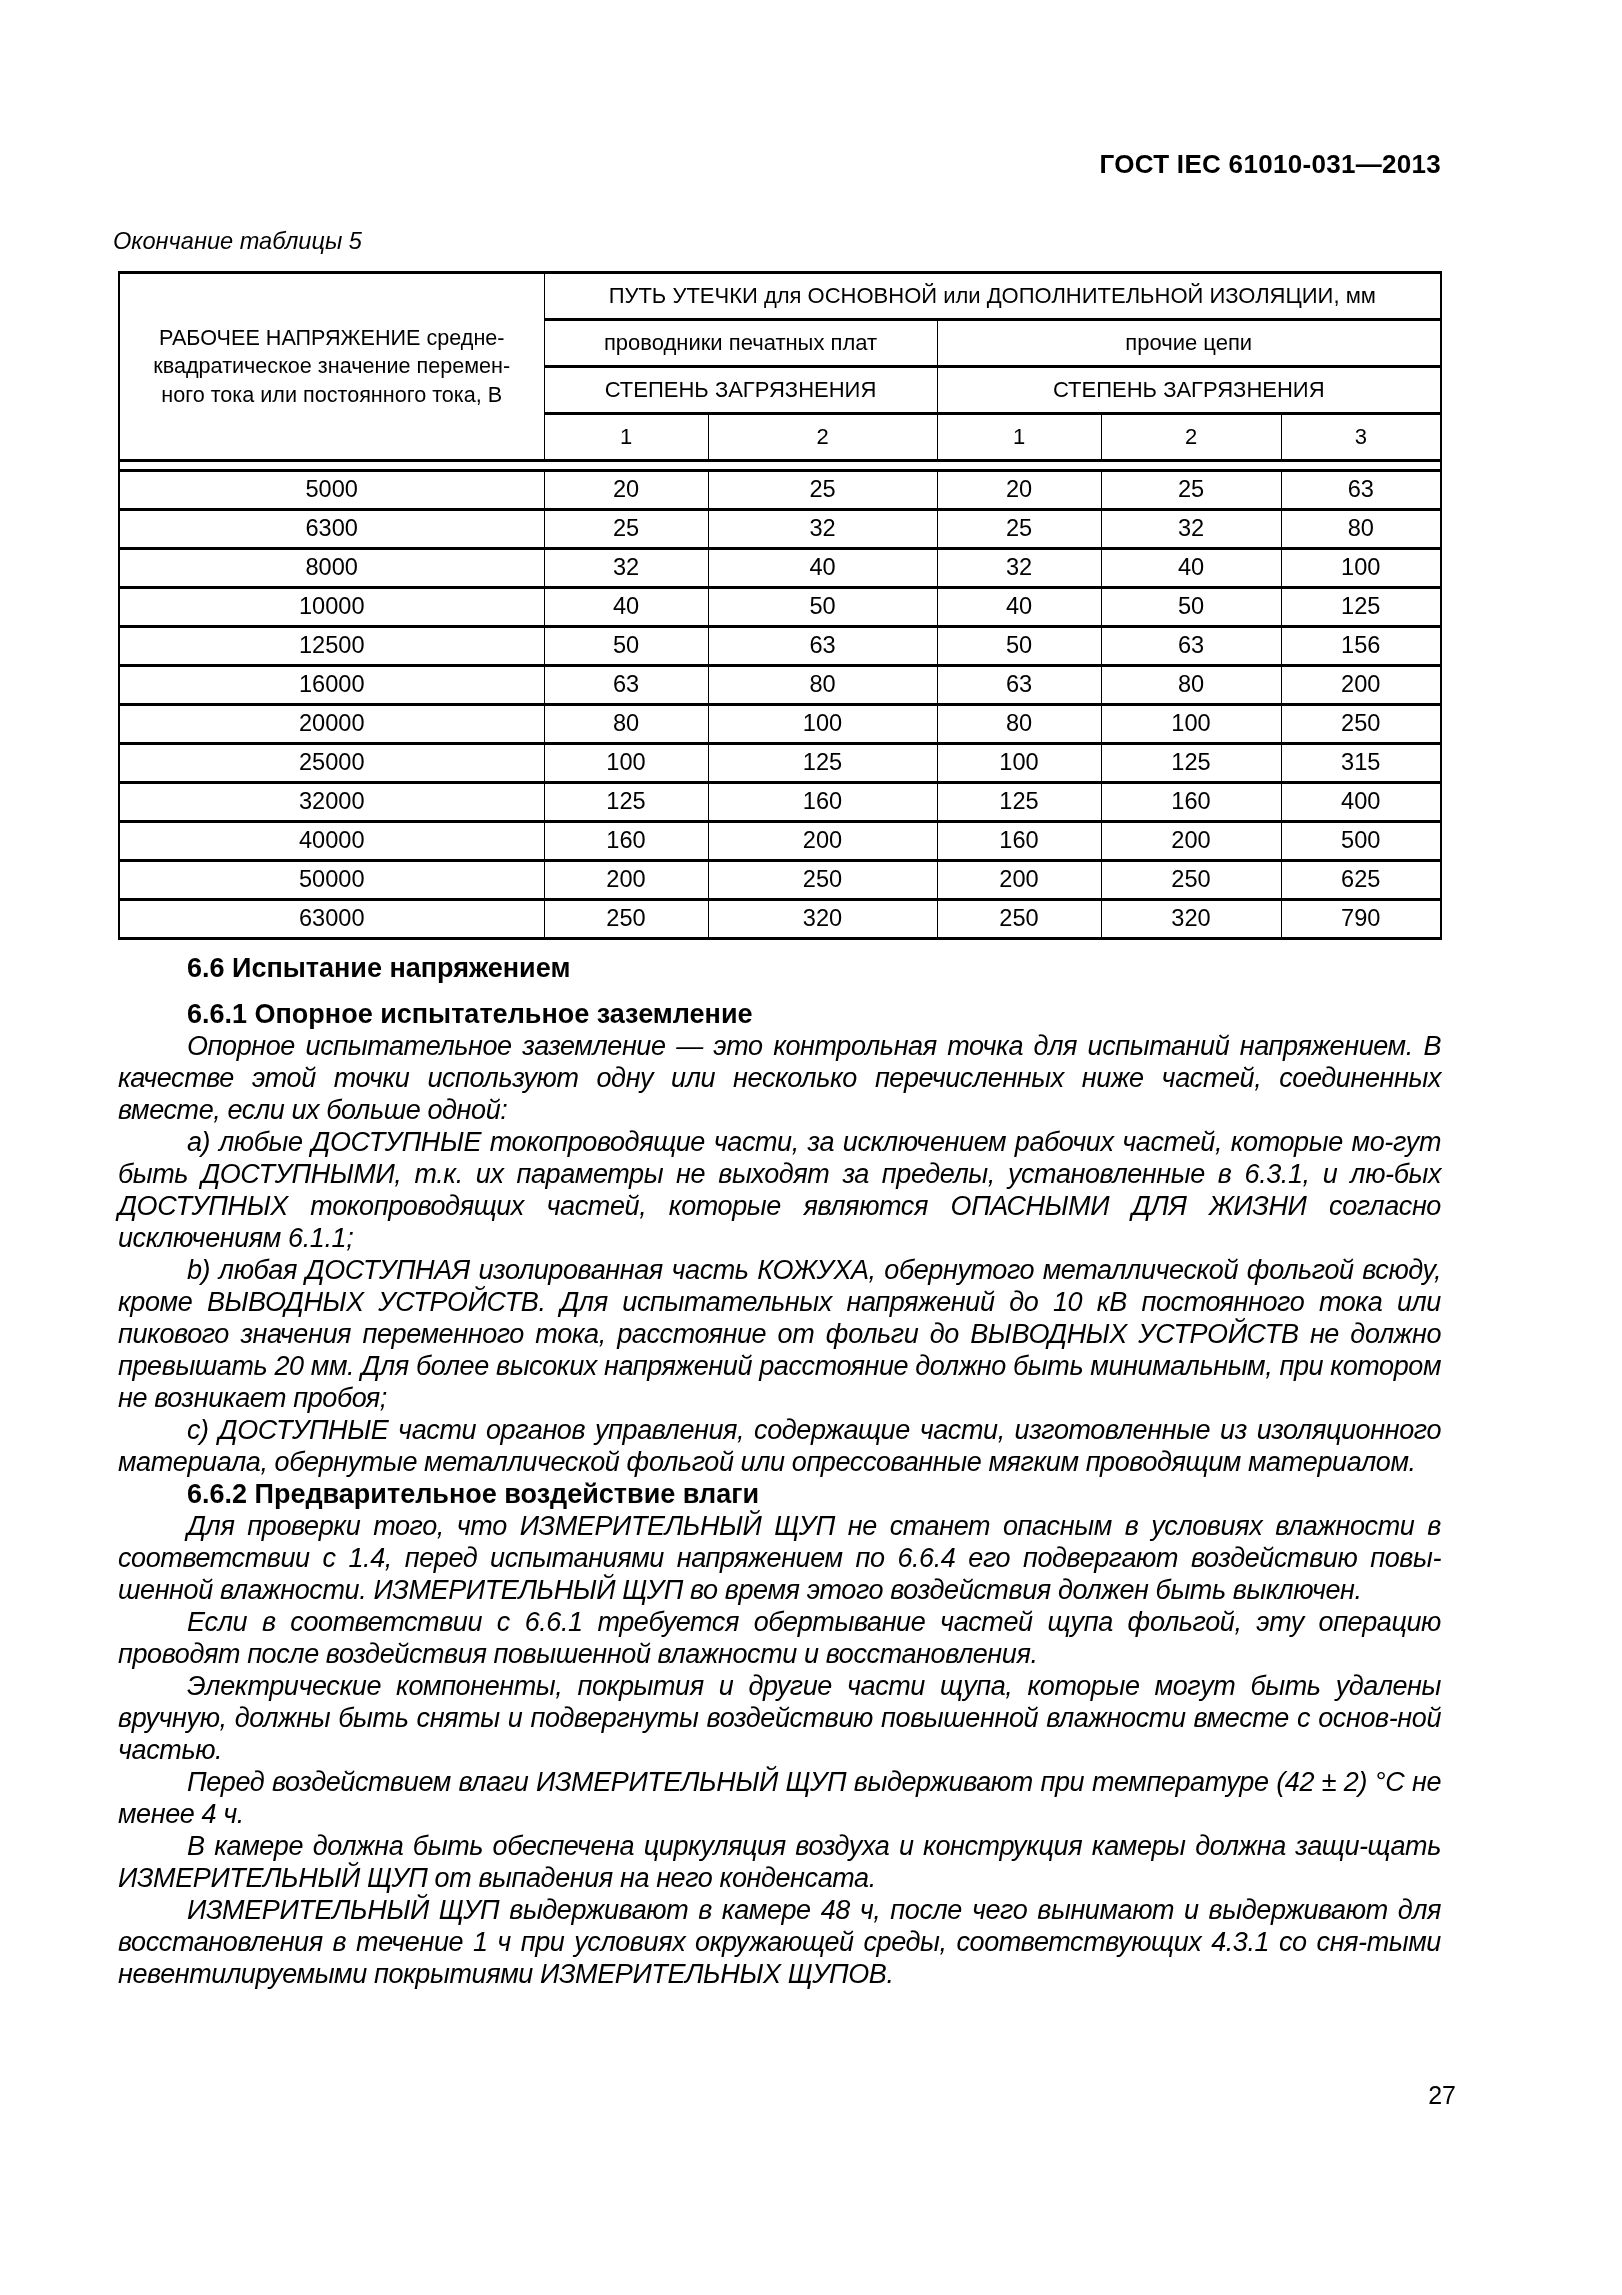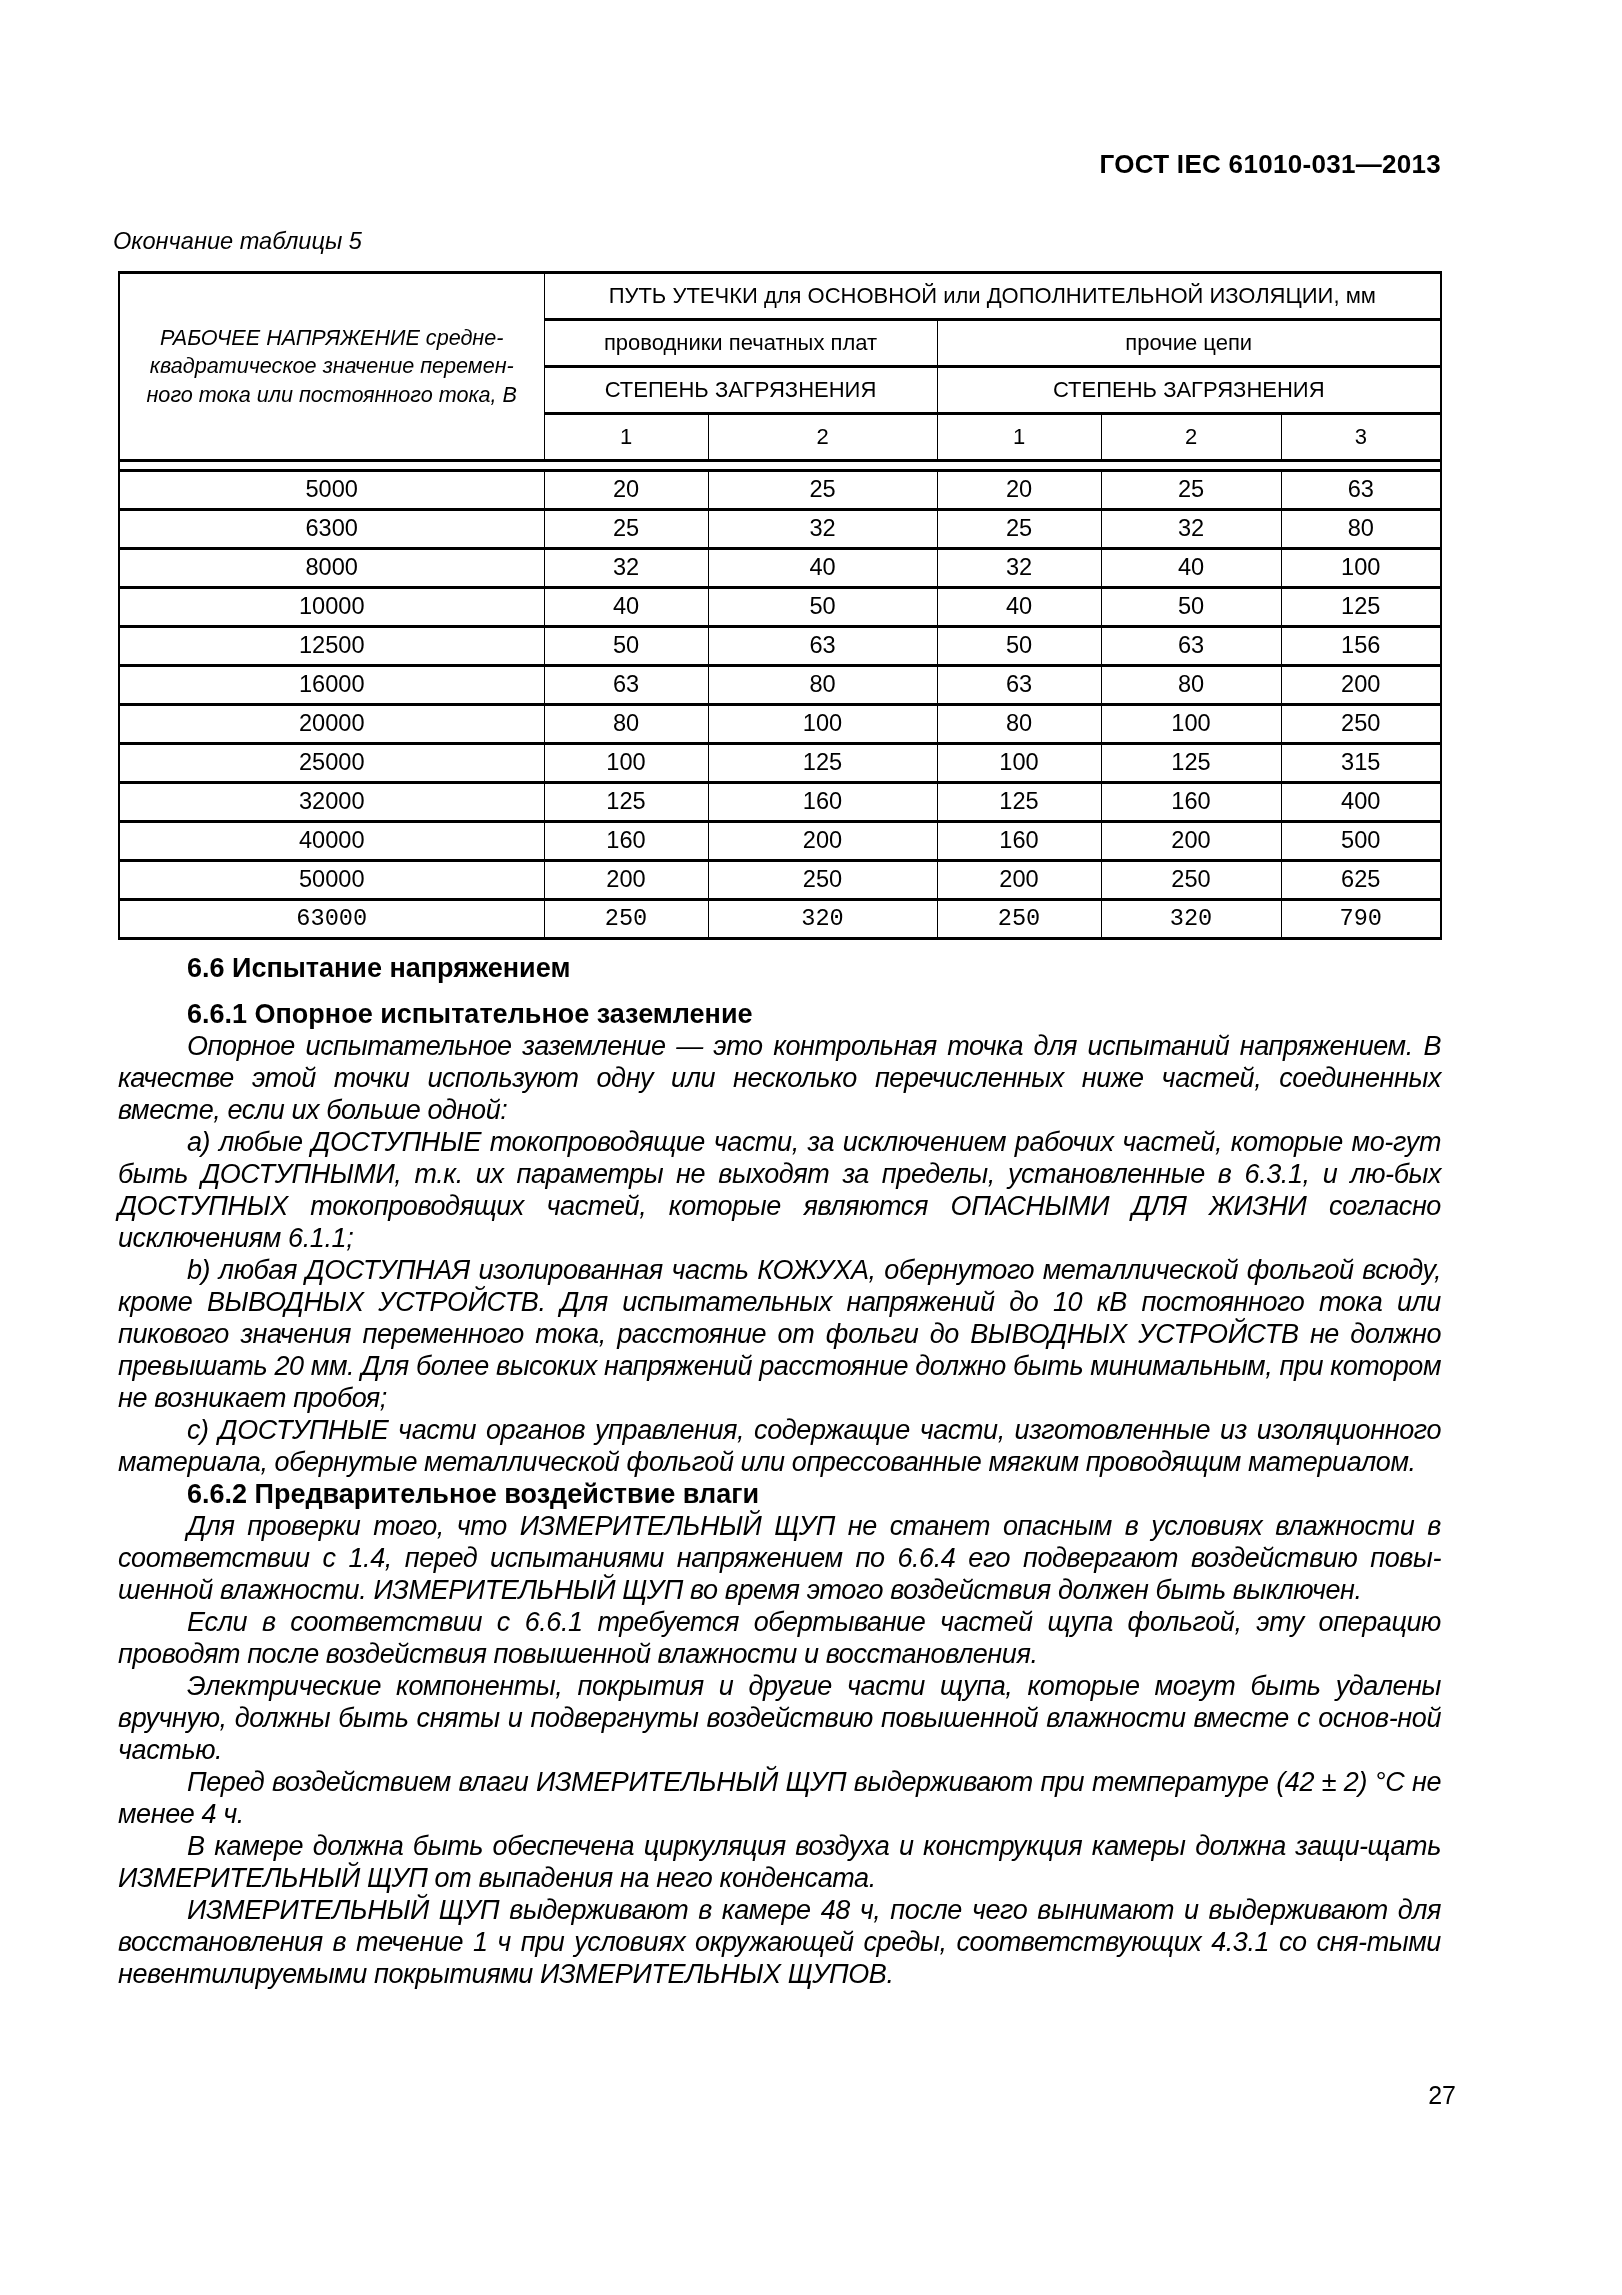--- a/index.html
+++ b/index.html
@@ -25,23 +25,23 @@
     padding: 0; line-height: 1.25;
   }
   table.t5 .hdr-row td { height: 44px; }
   table.t5 .thick-top td { border-top: 3.3px solid #000; }
   table.t5 .sep-row td { height: 6.5px; border-left: 2px solid #000; border-right: 2px solid #000; border-top: 3.3px solid #000; border-bottom: 3.3px solid #000; }
   table.t5 .data-row td { height: 36px; font-size: 23.6px; }
   table.t5 .data-row td:first-child { }
   table.t5 tr.data-row + tr.data-row td { border-top: 3.3px solid #000; }
   table.t5 .outer-left { border-left: 2.6px solid #000; }
   table.t5 .outer-right { border-right: 2.6px solid #000; }
-  table.t5 tr:last-child td { border-bottom: 3.3px solid #000; font-family: Liberation Mono, monospace; }
+  table.t5 tr:last-child td { border-bottom: 3.3px solid #000; }
   table.t5 .first-hdr td { border-top: 3.3px solid #000; margin-top: 8px; }
-  table.t5 td.voltage-hdr { font-size: 21.6px; line-height: 1.3; padding: 0 14px; font-style: italic; }
+  table.t5 td.voltage-hdr { font-size: 21.6px; line-height: 1.3; padding: 0 14px; }
 
   .body-text {
     position: absolute; top: 952px; left: 118px; width: 1323px;
     font-size: 27px; line-height: 32px;
   }
   .body-text h2 {
     font-size: 27px; font-weight: bold; margin: 0; padding-left: 69px;
     line-height: 32px;
   }
   .body-text h2.h-66 { margin-bottom: 14.4px; }

